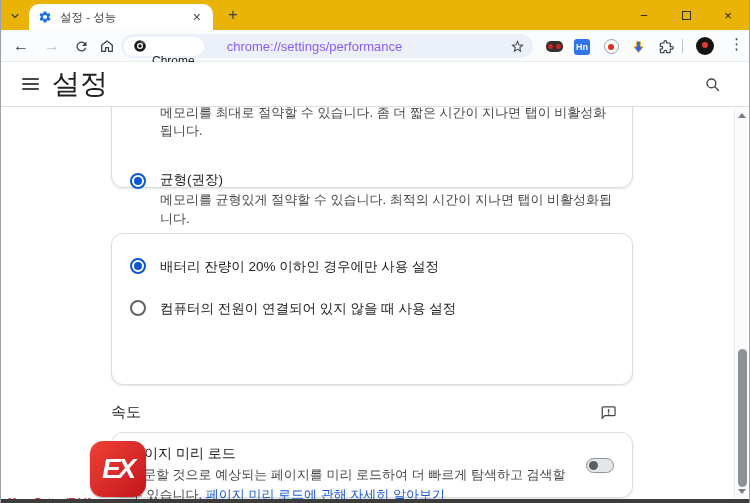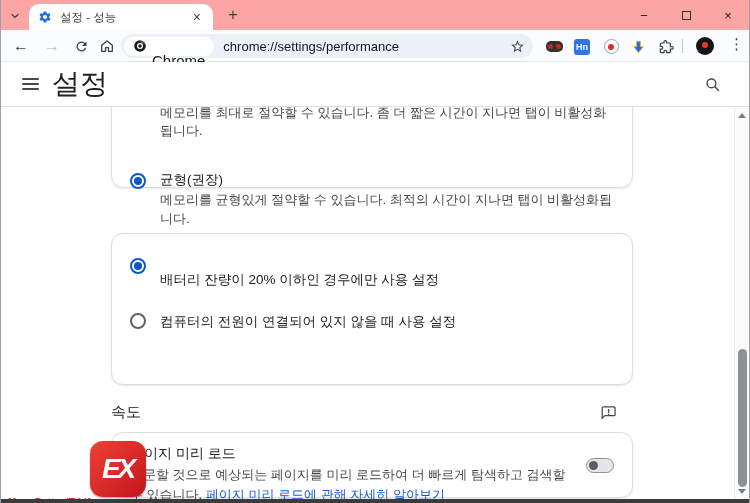--- a/index.html
+++ b/index.html
@@ -2,21 +2,21 @@
 <html><head>
 <meta charset="utf-8">
 <style>
   * { margin:0; padding:0; box-sizing:border-box; }
   html,body { width:750px; height:503px; }
   body { font-family:"Liberation Sans", sans-serif; background:#fff; }
   .window { position:relative; width:750px; height:503px; overflow:hidden;
             border-left:1px solid #9aa0a6; border-right:1px solid #9aa0a6; background:#fff; }
 
   
-  .tabstrip { position:absolute; top:0; left:0; width:100%; height:30px; background:#fca5a5; }
+  .tabstrip { position:absolute; top:0; left:0; width:100%; height:30px; background:#eab308; }
   .tab-search { position:absolute; left:5px; top:7px; width:18px; height:18px; display:flex;
                 align-items:center; justify-content:center; border-radius:50%; cursor:pointer; }
   .tab { position:absolute; left:28px; top:4px; width:184px; height:26px; background:#ffffff;
          border-radius:10px 10px 0 0; display:flex; align-items:center; padding:0 9px; }
   .tab-title { flex:1; font-size:11.5px; color:#3c4043; margin-left:8px; white-space:nowrap;
                overflow:hidden; }
   .tab-close { font-size:14px; color:#444; line-height:1; padding:1px 3px; border-radius:50%; cursor:pointer; }
   .newtab-btn { position:absolute; left:222px; top:5px; width:20px; height:20px; font-size:16px;
                 color:#3c4043; display:flex; align-items:center; justify-content:center; cursor:pointer; }
   .win-controls { position:absolute; right:0; top:0; height:30px; display:flex; }
@@ -27,22 +27,22 @@
   
   .toolbar { position:absolute; top:30px; left:0; width:100%; height:32px; background:#fbfcfe;
              border-bottom:1px solid #e8eaed; }
   .nav-ic { position:absolute; top:6px; width:20px; height:20px; display:flex; align-items:center;
             justify-content:center; font-size:16px; color:#3c4043; cursor:pointer; }
   .nav-ic.disabled { color:#bdc1c6; }
   .omnibox { position:absolute; left:120px; top:4px; width:412px; height:24px; background:#ecf0f8;
              border-radius:12px; display:flex; align-items:center; padding:0 8px 0 3px; }
   .chrome-badge { display:flex; align-items:center; gap:5px; background:#fff; border-radius:10px;
                   height:19px; padding:0 9px; }
-  .chrome-badge-label { font-size:15px; color:#202124;margin-top:29px; }
-  .url-text { flex:1; font-size:13px; color:#0f172a; margin-left:9px; white-space:nowrap; overflow:hidden; }
+  .chrome-badge-label { font-size:12px; color:#202124;margin-top:29px; }
+  .url-text { flex:1; font-size:13px; color:#8b5cf6; margin-left:23px; white-space:nowrap; overflow:hidden; }
   .ext { position:absolute; top:8px; width:18px; height:17px; display:flex; align-items:center;
          justify-content:center; cursor:pointer; }
   .mask-ic { width:17px; height:11px; background:#35302e; border-radius:5px; position:relative; }
   .mask-ic::before, .mask-ic::after { content:""; position:absolute; top:3px; width:5px; height:5px;
          border-radius:50%; background:#c62828; }
   .mask-ic::before { left:2px; } .mask-ic::after { right:2px; }
   .hn-ic { width:16px; height:16px; background:#2f74e8; border-radius:3px; color:#fff; font-size:9px;
            font-weight:bold; display:flex; align-items:center; justify-content:center; }
   .rec-ic { width:15px; height:15px; border:1.5px solid #9aa0a6; border-radius:50%; background:#fff;
             display:flex; align-items:center; justify-content:center; }
@@ -248,21 +248,21 @@
           <div class="opt-label">균형(권장)</div>
           <div class="opt-desc">메모리를 균형있게 절약할 수 있습니다. 최적의 시간이 지나면 탭이 비활성화됩니다.</div>
         </div>
       </div>
     </div>
 
 
     <div class="card" style="top:126px; height:152px;">
       <div class="radio-row" style="margin-top:22px;">
         <span class="radio selected"></span>
-        <div class="opt-label" style="margin-top:15px;">배터리 잔량이 20% 이하인 경우에만 사용 설정</div>
+        <div class="opt-label" style="margin-top:2px;">배터리 잔량이 20% 이하인 경우에만 사용 설정</div>
       </div>
       <div class="radio-row" style="margin-top:22px;">
         <span class="radio"></span>
         <div class="opt-label" style="margin-top:2px;">컴퓨터의 전원이 연결되어 있지 않을 때 사용 설정</div>
       </div>
     </div>
 
     <div class="section-row" style="top:296px;">
       <span class="section-title">속도</span>
       <span class="spacer"></span>

